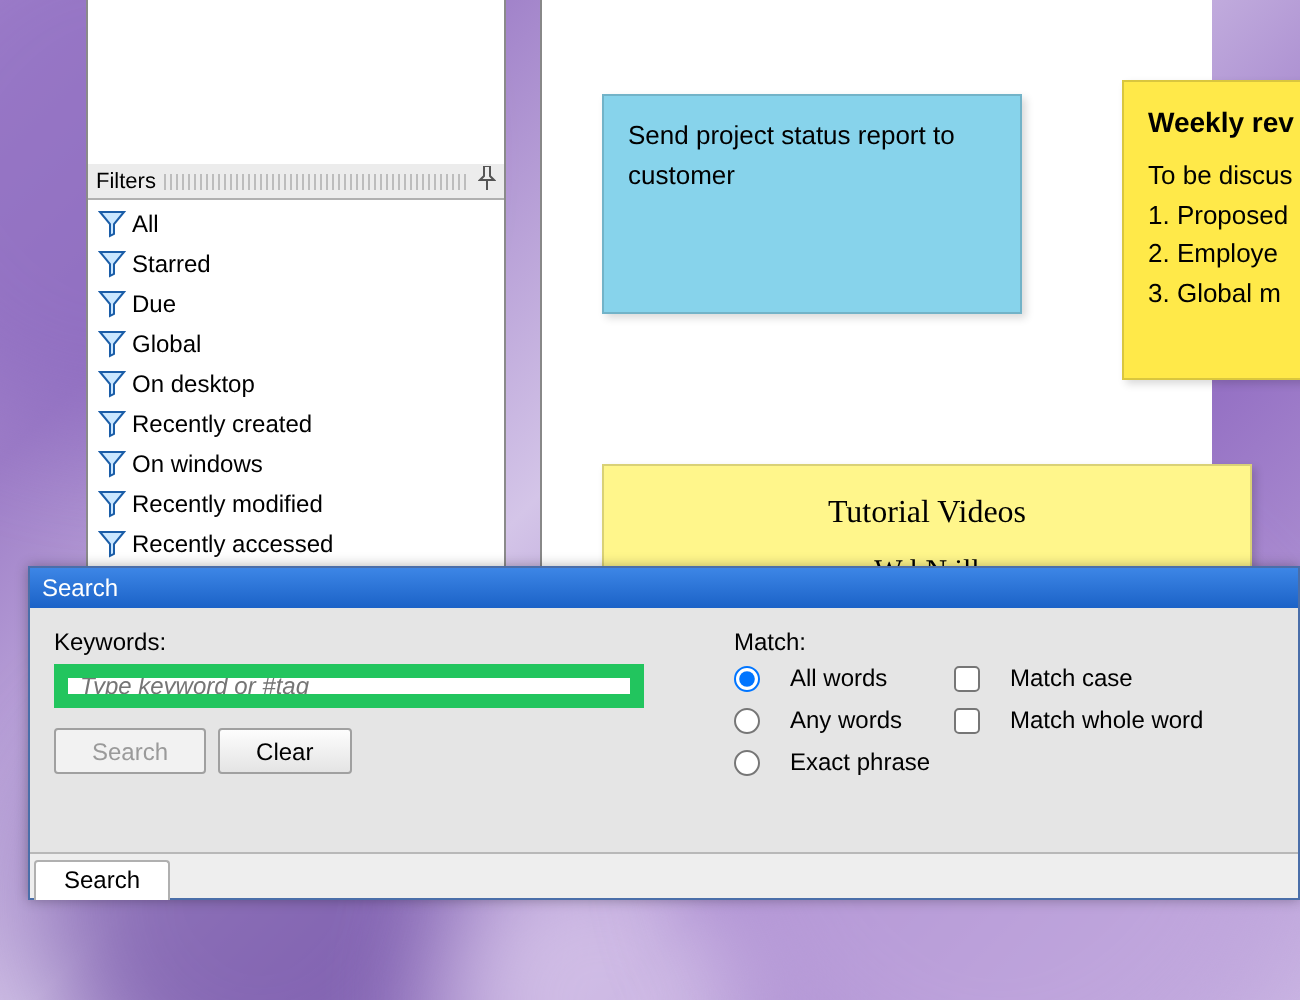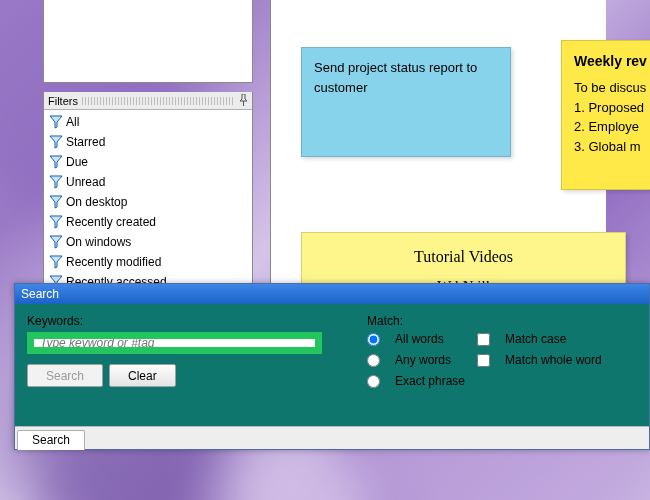--- a/index.html
+++ b/index.html
@@ -10,21 +10,21 @@
   position: relative; color: #000;
 }
 .blur-blob { position: absolute; border-radius: 50%; filter: blur(28px); opacity:.7; }
 .b1 { width:280px;height:280px;left:-80px;top:-60px;background:#8c6abf; }
 .b2 { width:220px;height:220px;left:20px;top:340px;background:#6e4da3; }
 .b3 { width:160px;height:160px;left:220px;top:420px;background:#e6d9f2; }
 .b4 { width:300px;height:300px;left:350px;top:260px;background:#c2a8de; }
 
 .panel { position:absolute; background:#fff; border:1px solid #8a8a8a; }
 .left-top { left:43px; top:0; width:210px; height:83px; border-top:none; }
-.filters-panel { left:43px; top:82px; width:210px; height:204px; border-top:none; overflow:hidden;margin-top:10px;}
+.filters-panel { left:43px; top:82px; width:210px; height:204px; border-top:none; overflow:hidden;}
 .filters-header {
   height:18px; background:#ececec; display:flex; align-items:center;
   font-size:11px; padding:0 4px; border-bottom:1px solid #b0b0b0;
 }
 .filters-header .grip { flex:1; height:8px; margin:0 4px;
   background:repeating-linear-gradient(90deg,#bdbdbd 0 1px,transparent 1px 3px);
 }
 .pin { width:10px; text-align:center; cursor:pointer; color:#555;}
 .filter-list { padding:2px 0;text-align:center; }
 .filter-item {
@@ -40,21 +40,21 @@
 .note { position:absolute; border:1px solid rgba(0,0,0,.15); box-shadow:2px 2px 4px rgba(0,0,0,.15); padding:10px 12px; font-size:13px; line-height:1.5; }
 .note.blue { background:#87d3eb; left:30px; top:47px; width:210px; height:110px; }
 .note.yellow-deep { background:#ffe949; left:290px; top:40px; width:160px; height:150px; }
 .note.yellow-deep .title { font-weight:bold; font-size:14px; margin-bottom:6px;}
 .note.yellow-light { background:#fff68b; left:30px; top:232px; width:325px; height:60px; text-align:center; }
 .note.yellow-light .title { font-weight:normal; font-size:16px; font-family: "Times New Roman", serif; margin:2px 0 6px; }
 .note.yellow-light .sub { font-family:"Times New Roman",serif; font-size:15px;}
 
 .search-window {
   position:absolute; left:14px; top:283px; width:636px; height:167px;
-  background:#0f766e; border:1px solid #4a6ea9; box-shadow:0 0 6px rgba(0,0,0,.3);
+  background:#e5e5e5; border:1px solid #4a6ea9; box-shadow:0 0 6px rgba(0,0,0,.3);
 }
 .titlebar {
   height:20px; background:linear-gradient(#3d86e6,#1b62c7);
   color:#fff; font-size:12px; display:flex; align-items:center; padding:0 6px;
 }
 .search-body { padding:10px 12px 6px; display:flex; gap:40px; }
 .kw-col { width:320px; }
 .mt-col { flex:1; }
 .lbl { display:block; margin-bottom:4px; color:#000;}
 .kw-input {
@@ -117,21 +117,21 @@
       <div class="filter-item">
         <svg class="funnel" width="14" height="14" viewBox="0 0 14 14">
           <path d="M1 1h12L8 7v5l-2 1V7L1 1z" fill="#c9e6ff" stroke="#1a5da8" stroke-width="1"></path>
         </svg>
         <span>Due</span>
       </div>
       <div class="filter-item">
         <svg class="funnel" width="14" height="14" viewBox="0 0 14 14">
           <path d="M1 1h12L8 7v5l-2 1V7L1 1z" fill="#c9e6ff" stroke="#1a5da8" stroke-width="1"></path>
         </svg>
-        <span>Unread</span>
+        <span>Global</span>
       </div>
       <div class="filter-item">
         <svg class="funnel" width="14" height="14" viewBox="0 0 14 14">
           <path d="M1 1h12L8 7v5l-2 1V7L1 1z" fill="#c9e6ff" stroke="#1a5da8" stroke-width="1"></path>
         </svg>
         <span>On desktop</span>
       </div>
       <div class="filter-item">
         <svg class="funnel" width="14" height="14" viewBox="0 0 14 14">
           <path d="M1 1h12L8 7v5l-2 1V7L1 1z" fill="#c9e6ff" stroke="#1a5da8" stroke-width="1"></path>

